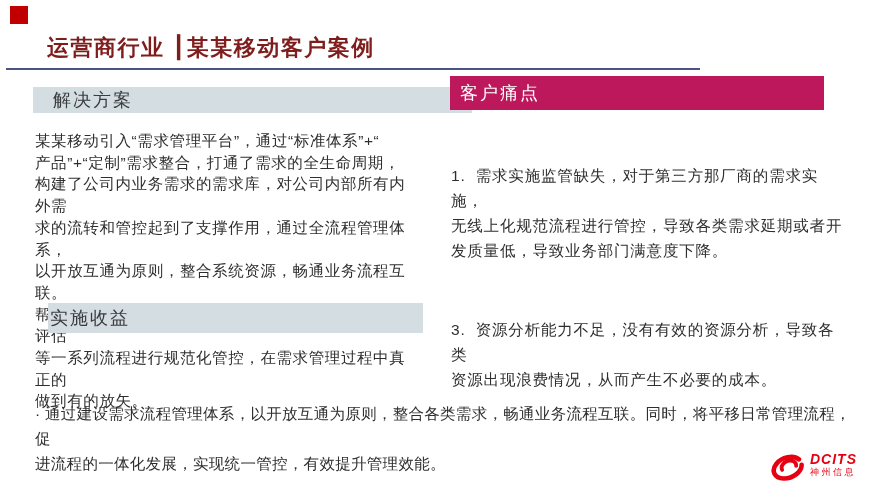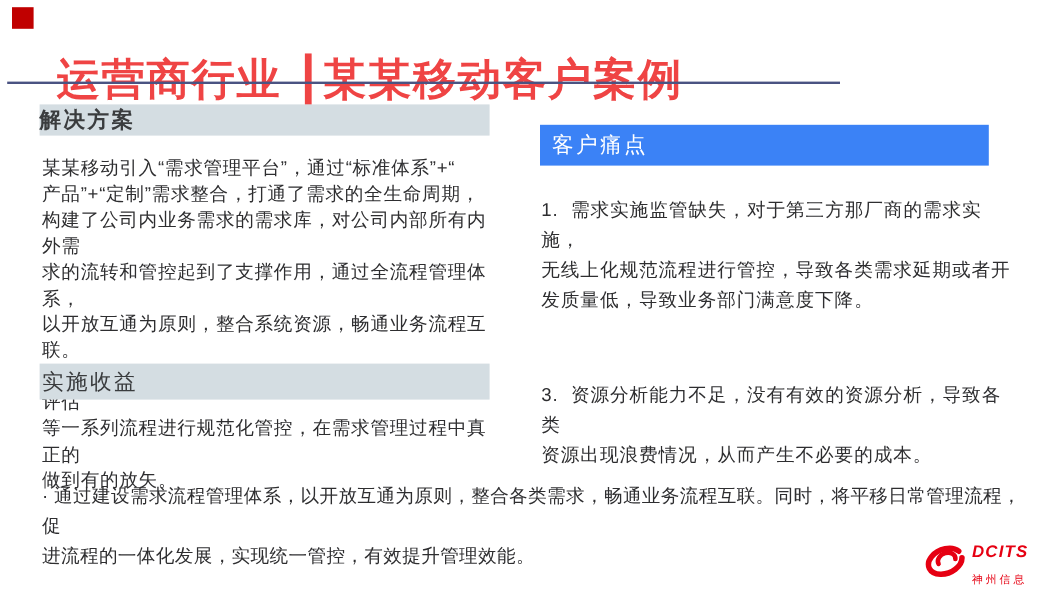--- a/index.html
+++ b/index.html
@@ -2,44 +2,44 @@
 <html><head>
 <meta charset="utf-8">
 <style>
   html,body { margin:0; padding:0; background:#ffffff; }
   .slide {
     position:relative; width:885px; height:498px; background:#ffffff;
     font-family:"Liberation Sans","DejaVu Sans",sans-serif; overflow:hidden;
   }
   .accent-square { position:absolute; left:10px; top:6px; width:18px; height:18px; background:#c00000; }
   .title {
-    position:absolute; left:47px; top:18px; font-size:36px; font-weight:700;
-    color:#ef4444; letter-spacing:1.5px; white-space:nowrap;
+    position:absolute; left:47px; top:18px; font-size:22px; font-weight:700;
+    color:#7f1d1d; letter-spacing:1.5px; white-space:nowrap;
   }
   .title-rule { position:absolute; left:6px; top:68px; width:694px; height:2px; background:#4a5382; }
 
   .bar { position:absolute; display:flex; align-items:center; box-sizing:border-box; font-size:18px; letter-spacing:2px; }
   .bar.gray { background:#d4dde2; color:#3a3c3e; }
-  .bar.rose { background:#3b82f6; color:#ffffff;margin-top:28px; }
-  #solution-bar { left:33px; top:87px; width:375px; height:26px; padding-left:0;font-weight:bold; }
+  .bar.rose { background:#be185d; color:#ffffff; }
+  #solution-bar { left:33px; top:87px; width:439px; height:26px; padding-left:20px; }
   #pain-bar     { left:450px; top:76px; width:374px; height:34px; padding-left:10px; }
-  #benefit-bar  { left:33px; top:303px; width:375px; height:30px; padding-left:2px; }
+  #benefit-bar  { left:48px; top:303px; width:375px; height:30px; padding-left:2px; }
 
   .textblock { position:absolute; white-space:pre-wrap; color:#2e2e30; }
   #solution-body { left:35px; top:130px; width:386px; font-size:15.5px; line-height:21.7px; letter-spacing:0.6px; }
   #pain-body { left:451px; top:113px; width:394px; font-size:15.5px; line-height:25px; letter-spacing:0.8px; }
   #pain-body .para { white-space:pre-wrap; margin:0 0 4px 0; }
   #benefits-body { left:35px; top:351px; width:824px; font-size:15.5px; line-height:25px; letter-spacing:0.3px; }
   #benefits-body .bullet { white-space:pre-wrap; margin:0; }
 
   .logo { position:absolute; left:771px; top:452px; display:flex; align-items:flex-start;justify-content:center; }
   .logo-mark { margin-right:5px; }
   .logo-text { display:flex; flex-direction:column; }
   .logo-name { color:#e60012; font-weight:700; font-style:italic; font-size:14px; line-height:14px; letter-spacing:1px; }
-  .logo-sub  { color:#e60012; font-size:9px; line-height:10px; letter-spacing:2.5px; margin-top:12px; }
+  .logo-sub  { color:#e60012; font-size:9px; line-height:10px; letter-spacing:2.5px; margin-top:1px; }
 </style>
 </head>
 <body>
 
 <div class="slide">
 
   <div class="accent-square"></div>
 
   <h1 class="title">运营商行业 ┃某某移动客户案例</h1>
   <div class="title-rule"></div>

